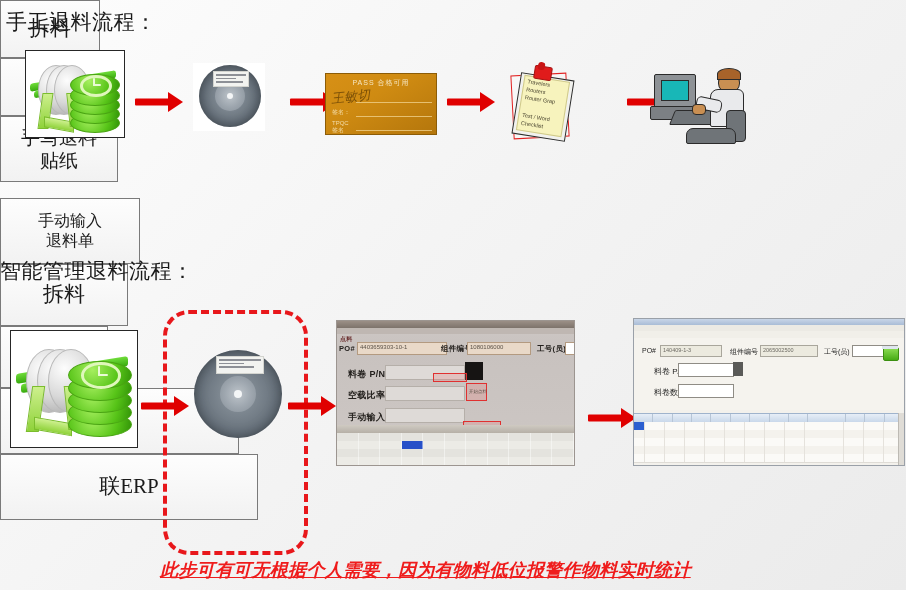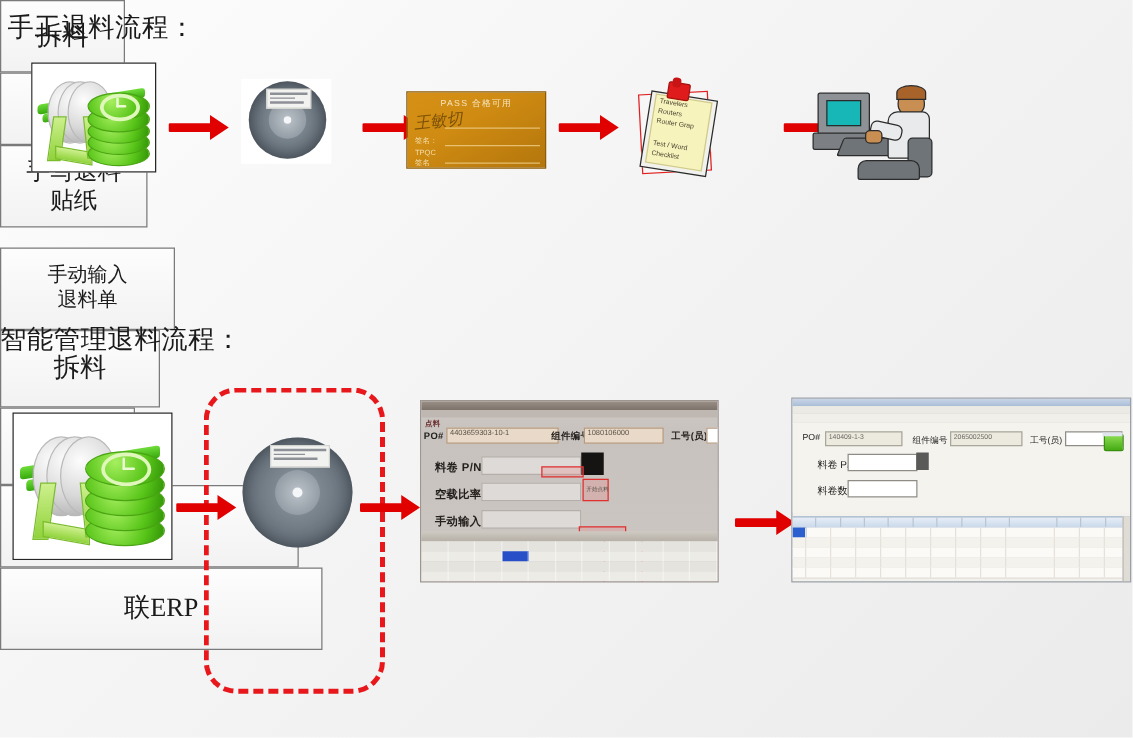--- a/index.html
+++ b/index.html
@@ -547,14 +547,15 @@
         <div class="gc"></div>
         <div class="gc"></div>
         <div class="gc"></div>
     </div>
     <div class="scroll" style="top:94px;bottom:0;"></div>
   </div>
   <div class="cbox" style="left:640px;top:468px;width:258px;height:66px;font-size:21px;flex-direction:column;">
     <span>联ERP</span>
   </div>
 
+  <div class="rednote" style="left:160px;top:558px;">此步可有可无根据个人需要，因为有物料低位报警作物料实时统计</div>
 
 </div>
 
 </body></html>

